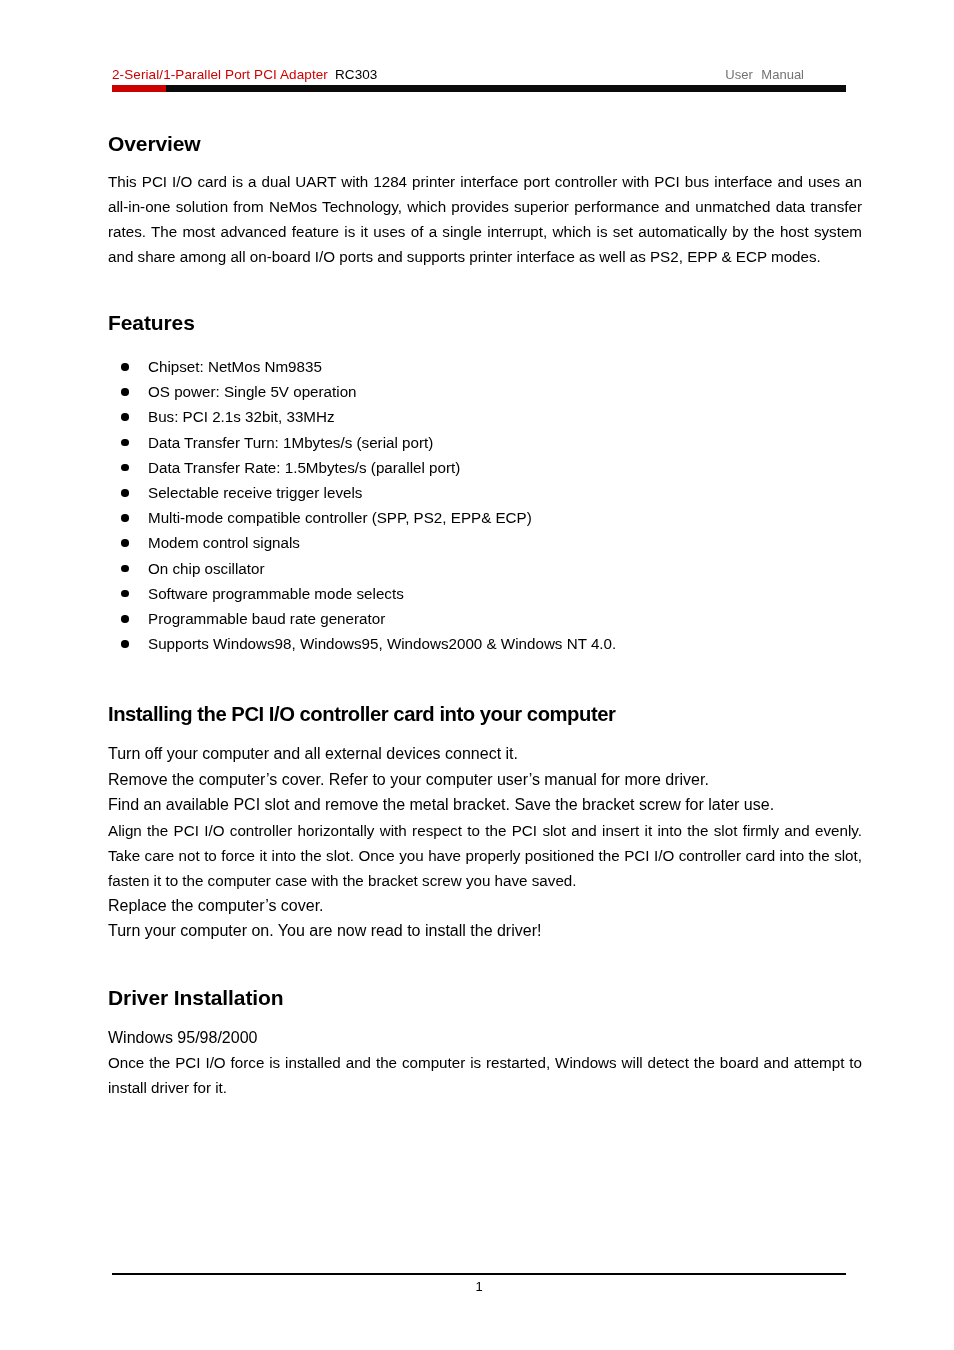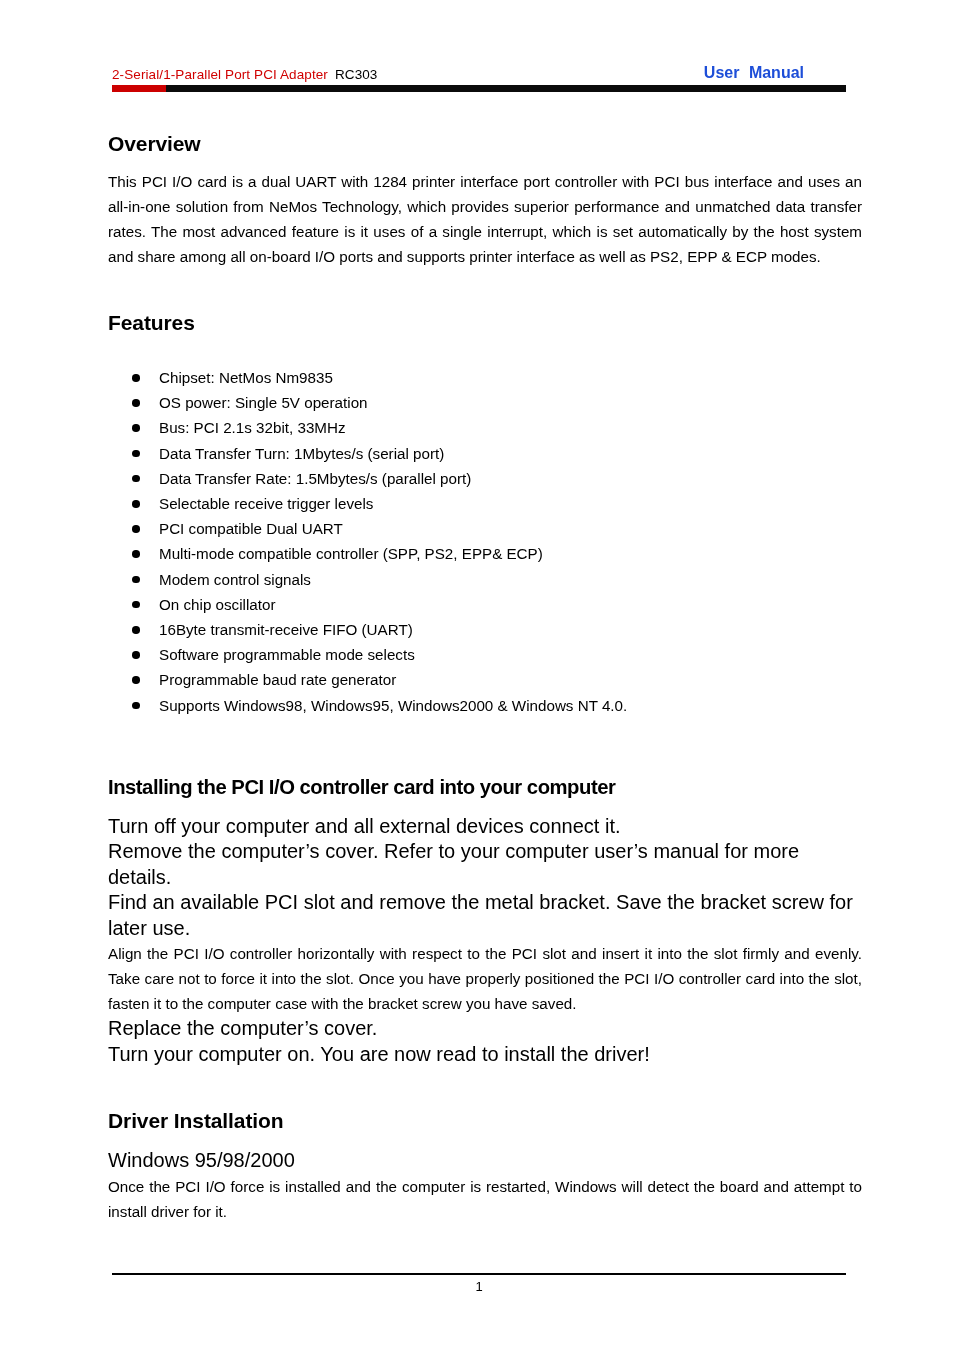--- a/index.html
+++ b/index.html
@@ -43,26 +43,25 @@
     font-size: 13.5px;
     color: #d00000;
     letter-spacing: 0.1px;
     white-space: nowrap;
   }
   .header-left .model {
     color: #000000;
     margin-left: 7px;
   }
   .header-right {
-    font-size: 16px;
-    color: #1d4ed8;
+    font-size: 13px;
+    color: #737373;
     word-spacing: 5px;
     white-space: nowrap;
     padding-right: 42px;
-    font-weight: bold;
   }
   .header-rule {
     position: absolute;
     left: 0;
     top: 25px;
     width: 734px;
     height: 7px;
     display: flex;
   }
   .header-rule .seg-red {
@@ -105,21 +104,21 @@
     text-justify: inter-word;
   }
 
   .gap-after-title { height: 13px; }
   .gap-section { height: 42px; }
   .gap-title-to-body { height: 15px; }
 
   
   ul.features {
     list-style: none;
-    margin: 15px;
+    margin: 4px;
     padding: 0;
   }
   ul.features li {
     position: relative;
     padding-left: 36px;
     font-size: 15.2px;
     line-height: 25.2px;
     margin: 0;
   }
   ul.features li .dot {
@@ -127,21 +126,21 @@
     left: 9px;
     top: 9px;
     width: 7.5px;
     height: 7.5px;
     border-radius: 50%;
     background: #000000;
   }
 
   
   .steps .line {
-    font-size: 20px;
+    font-size: 16px;
     line-height: 25.5px;
   }
 
   
   .footer {
     position: absolute;
     left: 112px;
     bottom: 56px;
     width: 734px;
   }
@@ -184,37 +183,35 @@
 
     <h1 class="section-title">Features</h1>
     <div class="gap-title-to-body"></div>
     <ul class="features">
       <li><span class="dot"></span><span>Chipset: NetMos Nm9835</span></li>
       <li><span class="dot"></span><span>OS power: Single 5V operation</span></li>
       <li><span class="dot"></span><span>Bus: PCI 2.1s 32bit, 33MHz</span></li>
       <li><span class="dot"></span><span>Data Transfer Turn: 1Mbytes/s (serial port)</span></li>
       <li><span class="dot"></span><span>Data Transfer Rate: 1.5Mbytes/s (parallel port)</span></li>
       <li><span class="dot"></span><span>Selectable receive trigger levels</span></li>
-      <li><span class="dot"></span><span>PCI compatible Dual UART</span></li>
       <li><span class="dot"></span><span>Multi-mode compatible controller (SPP, PS2, EPP&amp; ECP)</span></li>
       <li><span class="dot"></span><span>Modem control signals</span></li>
       <li><span class="dot"></span><span>On chip oscillator</span></li>
-      <li><span class="dot"></span><span>16Byte transmit-receive FIFO (UART)</span></li>
       <li><span class="dot"></span><span>Software programmable mode selects</span></li>
       <li><span class="dot"></span><span>Programmable baud rate generator</span></li>
       <li><span class="dot"></span><span>Supports Windows98, Windows95, Windows2000 &amp; Windows NT 4.0.</span></li>
     </ul>
 
     <div class="gap-section"></div>
 
     <h1 class="section-title condensed">Installing the PCI I/O controller card into your computer</h1>
     <div class="gap-title-to-body"></div>
     <div class="steps">
       <div class="line">Turn off your computer and all external devices connect it.</div>
-      <div class="line">Remove the computer’s cover. Refer to your computer user’s manual for more details.</div>
+      <div class="line">Remove the computer’s cover. Refer to your computer user’s manual for more driver.</div>
       <div class="line">Find an available PCI slot and remove the metal bracket. Save the bracket screw for later use.</div>
     </div>
     <p class="body">Align the PCI I/O controller horizontally with respect to the PCI slot and insert it into the slot firmly and evenly. Take care not to force it into the slot. Once you have properly positioned the PCI I/O controller card into the slot, fasten it to the computer case with the bracket screw you have saved.</p>
     <div class="steps">
       <div class="line">Replace the computer’s cover.</div>
       <div class="line">Turn your computer on. You are now read to install the driver!</div>
     </div>
 
     <div class="gap-section"></div>
 

